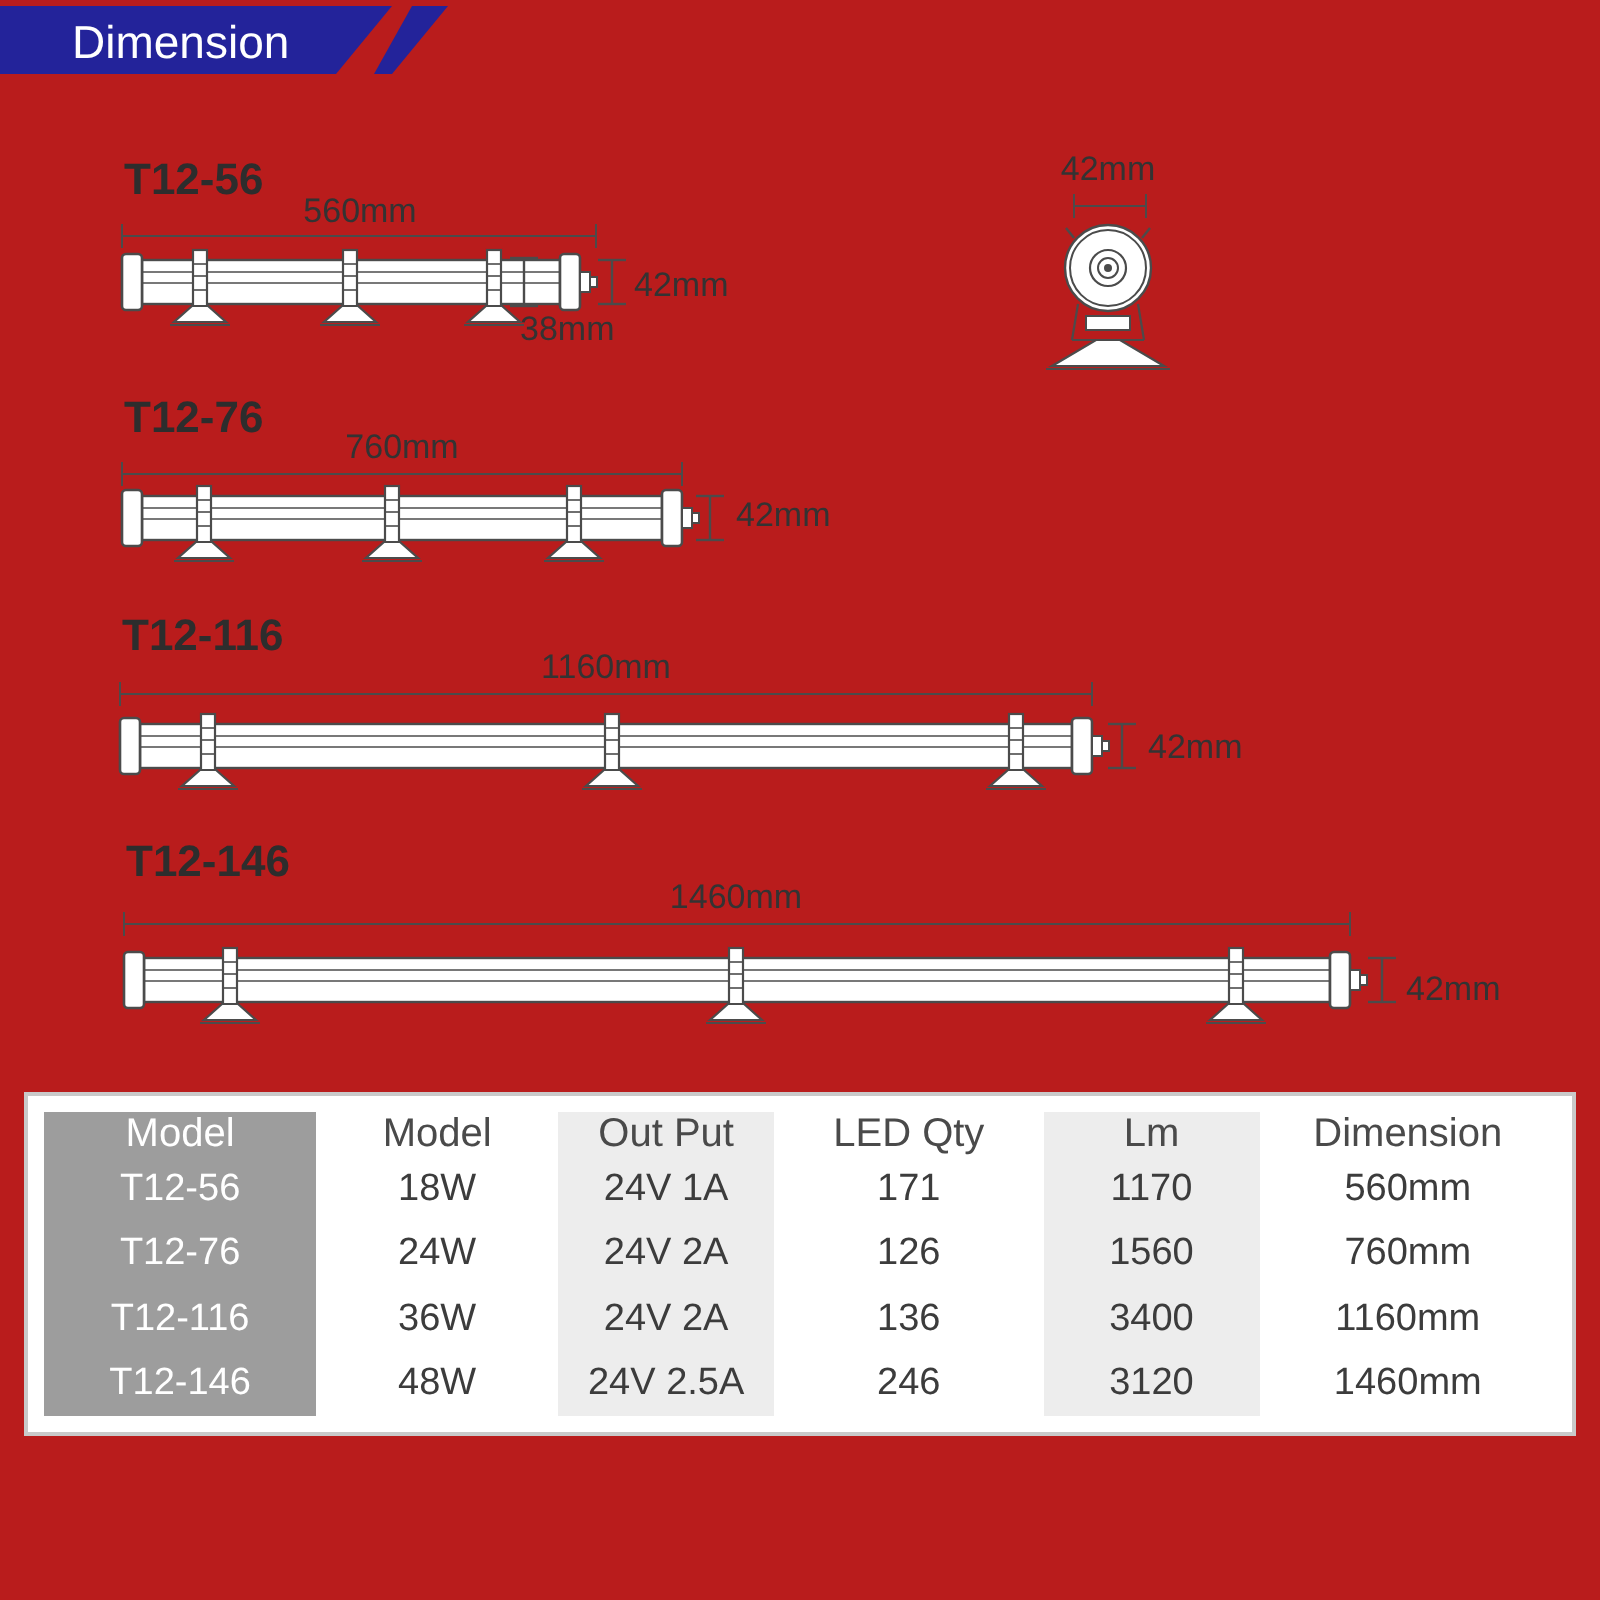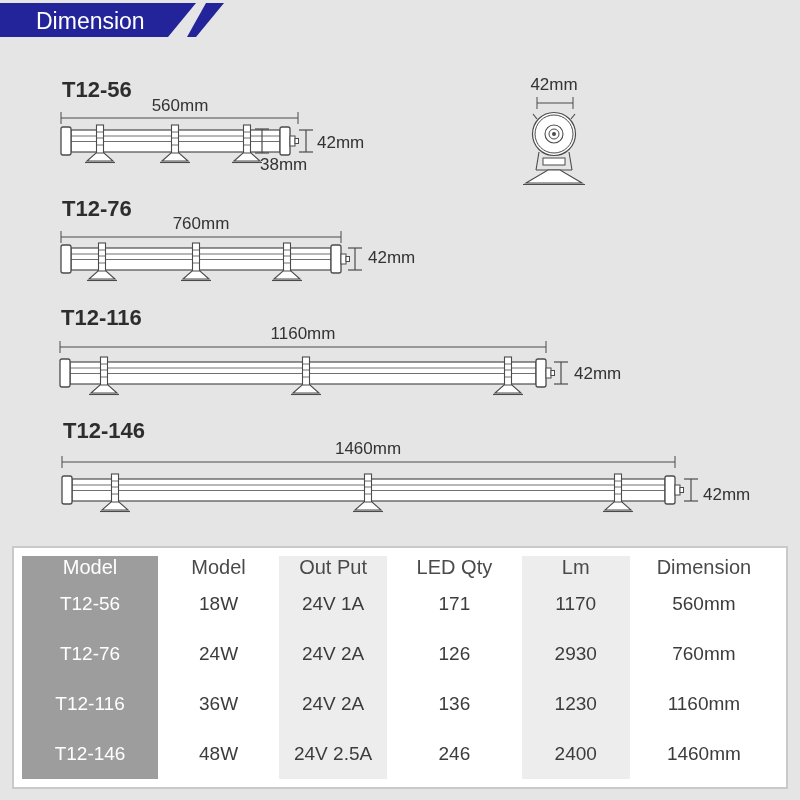--- a/index.html
+++ b/index.html
@@ -1,24 +1,24 @@
 <!DOCTYPE html>
 <html><head>
 <meta charset="utf-8">
 <style>
   html,body{margin:0;padding:0;background:#fff;}
-  .page{position:relative;width:800px;height:800px;background:#e5e5e5;overflow:hidden;
+  .page{position:relative;width:800px;height:800px;background:#b91c1c;overflow:hidden;
         font-family:"Liberation Sans",sans-serif;}
   .banner{position:absolute;left:0;top:3px;}
   .banner-text{font:500 23px "Liberation Sans",sans-serif;fill:#ffffff;}
   .accent{fill:#23239a;}
   #drawings{position:absolute;left:0;top:0;}
   #drawings .title{font:600 22px "Liberation Sans",sans-serif;fill:#2d2d2d;}
   #drawings .dim{font:17px "Liberation Sans",sans-serif;fill:#333333;}
-  .spec-wrap{position:absolute;left:12px;top:546px;width:776px;height:243px;
+  .spec-wrap{position:absolute;left:12px;top:546px;width:776px;height:172px;
              border:2px solid #c9c9c9;background:#fff;box-sizing:border-box;padding:8px;}
   table.spec{width:100%;height:100%;border-collapse:collapse;table-layout:fixed;}
   .spec th,.spec td{text-align:center;vertical-align:middle;font-weight:normal;padding:0;}
   .spec th{font-size:20px;color:#4a4a4a;}
   .spec td{font-size:19px;color:#3c3c3c;}
   .c-model{background:#9d9d9d;}
   th.c-model,td.c-model{color:#ffffff;}
   .c-shade{background:#ededed;}
   .c-plain{background:#ffffff;}
 </style>
@@ -240,36 +240,36 @@
             <td class="c-shade">24V 1A</td>
             <td class="c-plain">171</td>
             <td class="c-shade">1170</td>
             <td class="c-plain">560mm</td>
           </tr>
           <tr>
             <td class="c-model">T12-76</td>
             <td class="c-plain">24W</td>
             <td class="c-shade">24V 2A</td>
             <td class="c-plain">126</td>
-            <td class="c-shade">2930</td>
+            <td class="c-shade">1560</td>
             <td class="c-plain">760mm</td>
           </tr>
           <tr>
             <td class="c-model">T12-116</td>
             <td class="c-plain">36W</td>
             <td class="c-shade">24V 2A</td>
             <td class="c-plain">136</td>
-            <td class="c-shade">1230</td>
+            <td class="c-shade">3400</td>
             <td class="c-plain">1160mm</td>
           </tr>
           <tr>
             <td class="c-model">T12-146</td>
             <td class="c-plain">48W</td>
             <td class="c-shade">24V 2.5A</td>
             <td class="c-plain">246</td>
-            <td class="c-shade">2400</td>
+            <td class="c-shade">3120</td>
             <td class="c-plain">1460mm</td>
           </tr>
         </tbody>
     </table>
   </div>
 
 </div>
 
 </body></html>

